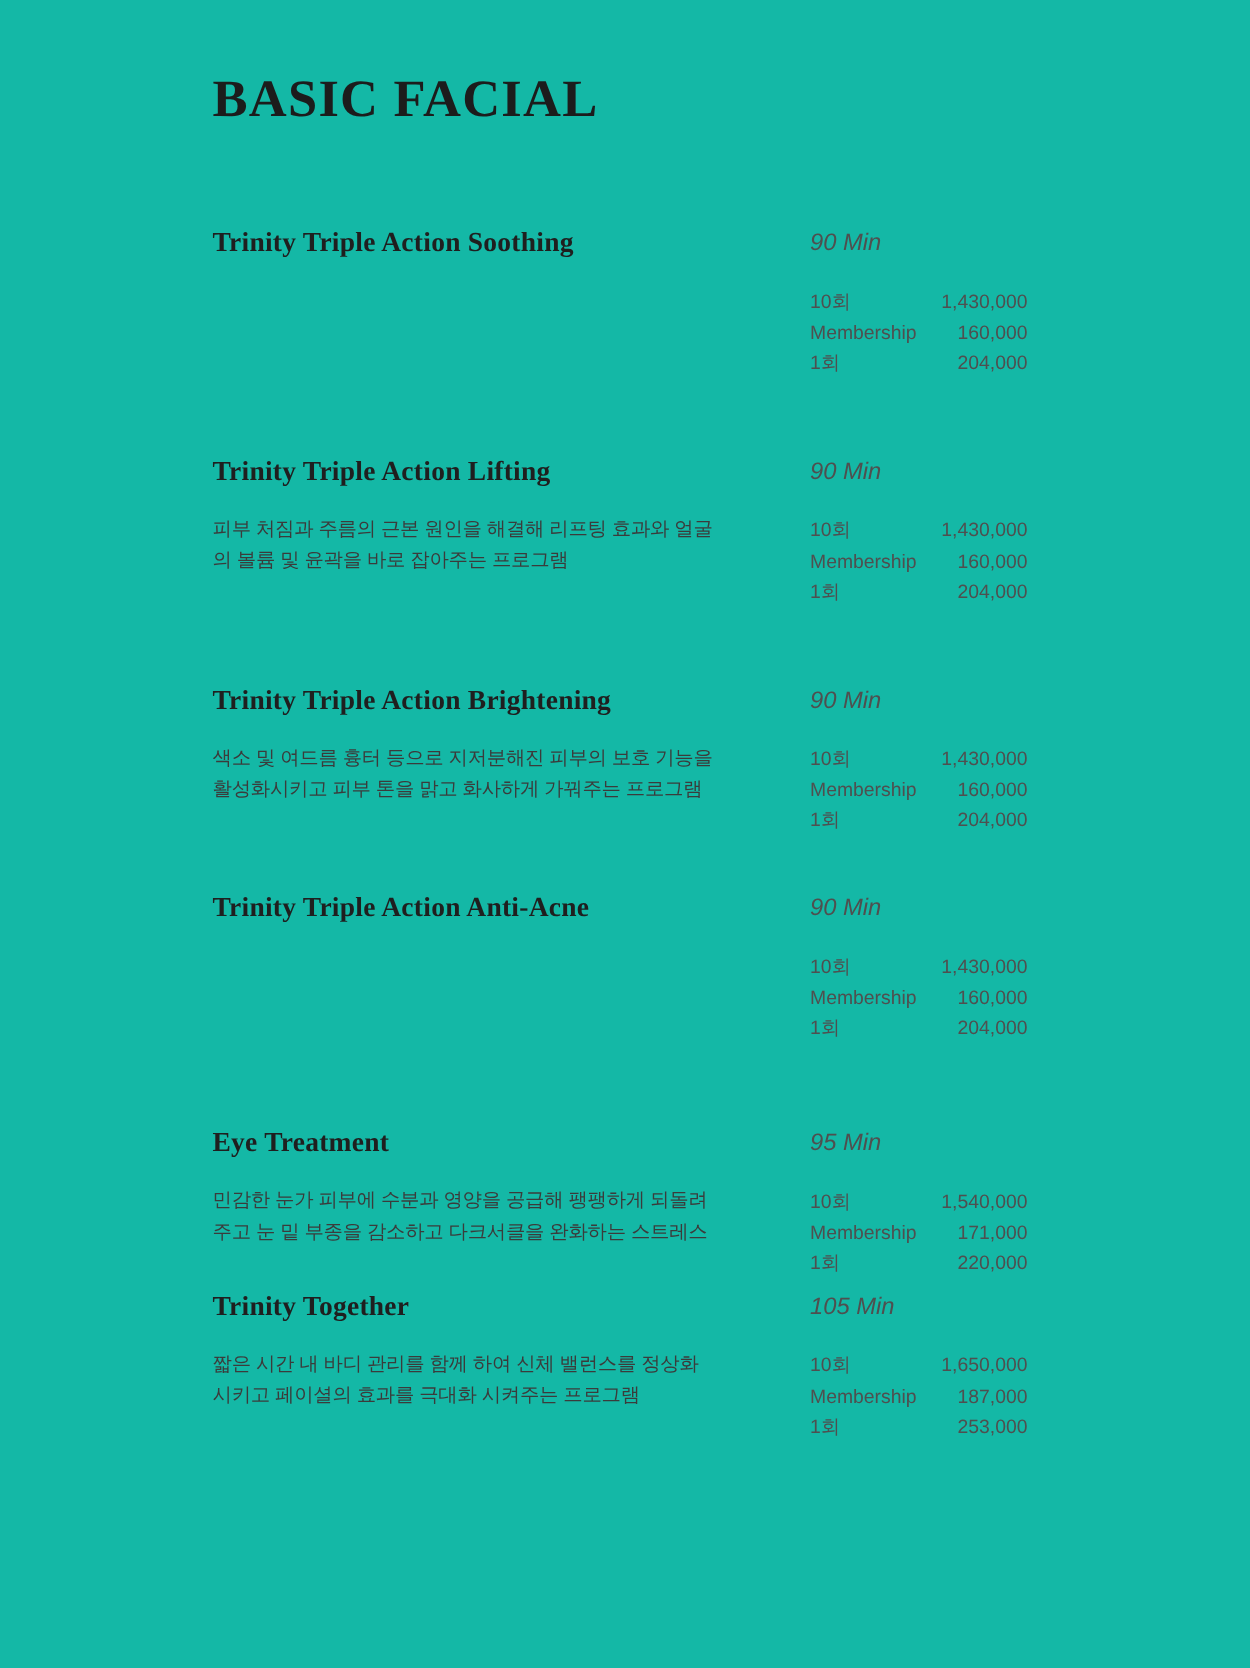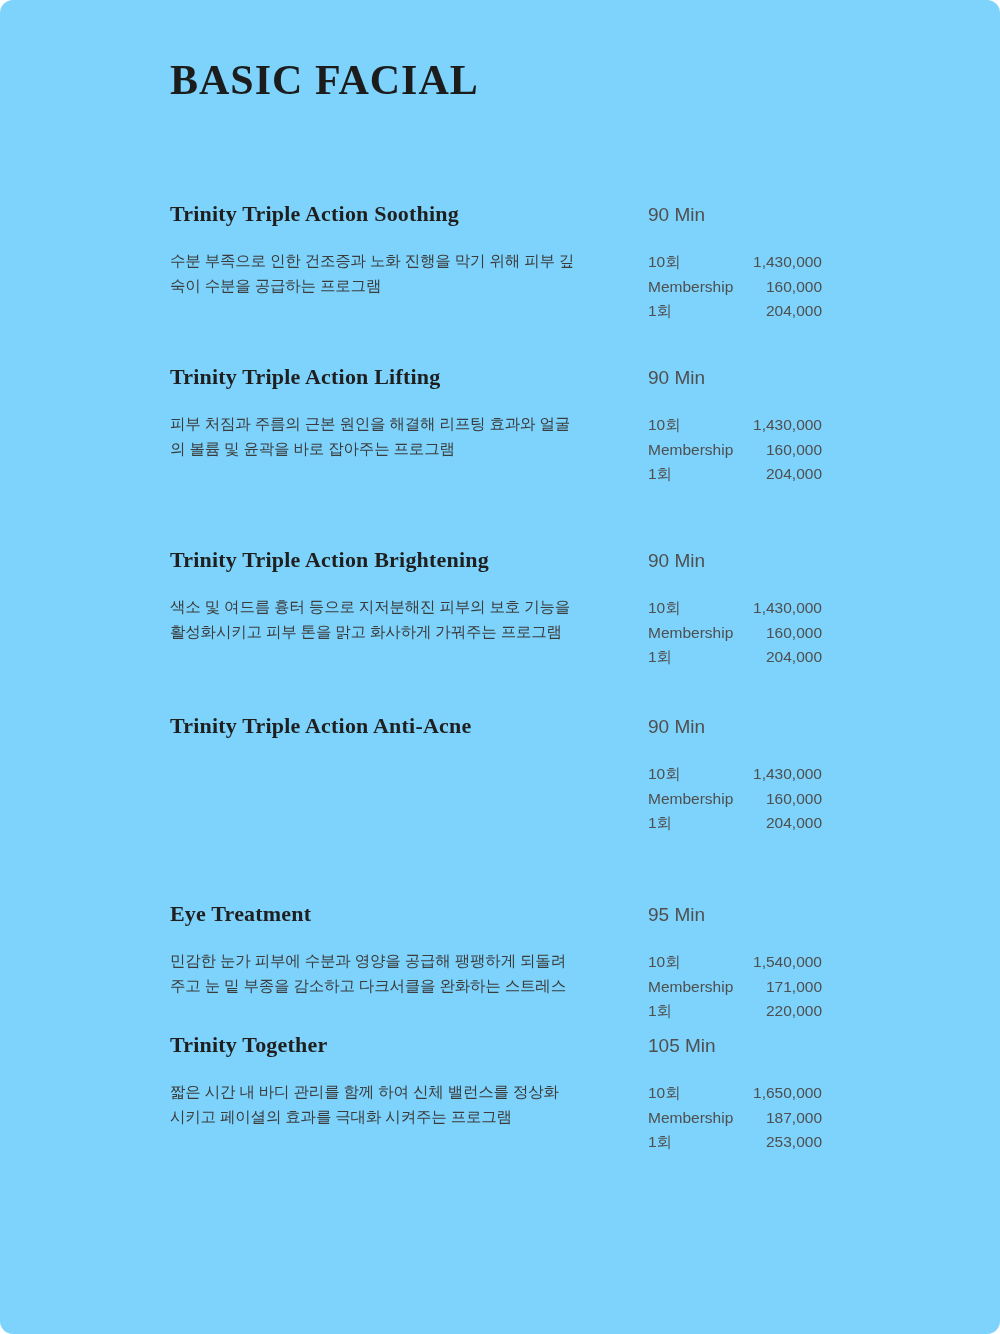--- a/index.html
+++ b/index.html
@@ -2,62 +2,62 @@
 <html><head>
 <meta charset="utf-8">
 <style>
   * { margin: 0; padding: 0; box-sizing: border-box; }
   html, body { background: #ffffff; }
   .page {
     position: relative;
     width: 1000px;
     height: 1334px;
     margin: 0 auto;
-    background: #7dd3fc;
+    background: #14b8a6;
     overflow: hidden;
     font-family: "Liberation Sans", sans-serif;
-    border-radius: 13px;
   }
   .page-title {
     position: absolute;
     left: 170px;
     top: 56px;
     font-family: "Liberation Serif", "DejaVu Serif", serif;
     font-size: 42px;
     font-weight: 600;
     letter-spacing: 1px;
     color: #1c1c1c;
     line-height: 48px;
     white-space: nowrap;
   }
   .treatment {
     position: absolute;
     left: 170px;
     width: 655px;
   }
-  .s0 { top: 180px; margin-top: 20px; }
+  .s0 { top: 180px; }
   .s1 { top: 363px; }
   .s2 { top: 546px; }
   .s3 { top: 712px; }
   .s4 { top: 900px; }
   .s5 { top: 1031px; }
   .t-name {
     font-family: "Liberation Serif", "DejaVu Serif", serif;
     font-size: 22px;
     font-weight: 600;
     letter-spacing: 0.2px;
     color: #1f1f1f;
     line-height: 28px;
     white-space: nowrap;
   }
   .t-duration {
     position: absolute;
     left: 478px;
     top: 3px;
     font-size: 19px;
+    font-style: italic;
     color: #4f4f4f;
     line-height: 24px;
     white-space: nowrap;
     text-align: right;
   }
   .t-desc {
     margin-top: 20px;
     width: 406px;
     font-size: 15.5px;
     line-height: 25px;
@@ -85,21 +85,20 @@
 </head>
 <body>
 
 <div class="page">
 
   <h1 class="page-title">BASIC FACIAL</h1>
 
   <section class="treatment s0">
     <h2 class="t-name">Trinity Triple Action Soothing</h2>
     <div class="t-duration">90 Min</div>
-    <p class="t-desc">수분 부족으로 인한 건조증과 노화 진행을 막기 위해 피부 깊숙이 수분을 공급하는 프로그램</p>
     <div class="t-prices">
       <div class="price-row">
         <span class="price-label">10회</span>
         <span class="price-value">1,430,000</span>
       </div>
       <div class="price-row">
         <span class="price-label">Membership</span>
         <span class="price-value">160,000</span>
       </div>
       <div class="price-row">

